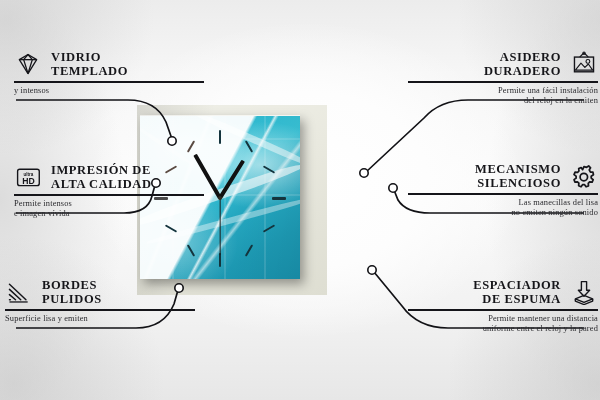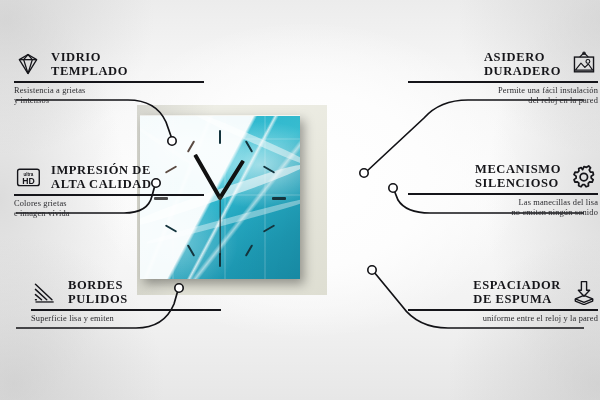--- a/index.html
+++ b/index.html
@@ -85,34 +85,34 @@
   .feat{position:absolute;}
   .feat-head{display:flex;align-items:center;gap:9px;}
   .feat-left .feat-head{justify-content:flex-start;}
   .feat-right .feat-head{justify-content:flex-end;}
   .feat-title{
     font-family:"Liberation Serif", serif;
     font-weight:bold;font-size:12.5px;line-height:14px;
     letter-spacing:.6px;color:#16161a;text-transform:uppercase;
   }
   .feat-left .feat-title{text-align:left;}
-  .feat-right .feat-title{}
+  .feat-right .feat-title{text-align:right;}
   .rule{height:1.6px;background:#15151a;margin-top:3px;}
   .feat-desc{
     font-family:"Liberation Serif", serif;
     font-size:8.4px;line-height:10.6px;color:#2a2a2e;margin-top:3px;
     letter-spacing:.15px;
   }
   .feat-left .feat-desc{text-align:left;}
   .feat-right .feat-desc{text-align:right;}
   .ic{width:28px;height:26px;flex:0 0 28px;display:block;}
 
   .f1{left:14px;top:50px;width:190px;}
   .f2{left:14px;top:163px;width:190px;}
-  .f3{left:31px;top:278px;width:190px;}
+  .f3{left:5px;top:278px;width:190px;}
   .f4{right:14px;top:50px;width:190px;}
   .f5{right:14px;top:162px;width:190px;}
   .f6{right:14px;top:278px;width:190px;}
 </style>
 </head>
 <body>
 
 <div id="stage">
 
   <div class="corner-shade cs-tl"></div>
@@ -196,40 +196,39 @@
           <path d="M11 10 L16 26 M21 10 L16 26"></path>
         </g>
       </svg>
       <div class="feat-title">
         <div>VIDRIO</div>
         <div>TEMPLADO</div>
       </div>
     </div>
     <div class="rule"></div>
     <div class="feat-desc">
-      <div>Resistencia a grietas</div>
       <div>y intensos</div>
     </div>
   </div>
 
   <div class="feat feat-left f2">
     <div class="feat-head">
       <svg class="ic" viewBox="0 0 32 30">
         <rect x="4" y="6" width="25" height="19" rx="2.5" fill="none" stroke="#15151a" stroke-width="1.6"></rect>
         <text x="16.5" y="14" font-family="Liberation Sans, sans-serif" font-size="5.2" font-weight="bold" text-anchor="middle" fill="#15151a">ultra</text>
         <text x="16.5" y="23" font-family="Liberation Sans, sans-serif" font-size="10" font-weight="bold" text-anchor="middle" fill="#15151a">HD</text>
       </svg>
       <div class="feat-title">
         <div>IMPRESIÓN DE</div>
         <div>ALTA CALIDAD</div>
       </div>
     </div>
     <div class="rule"></div>
     <div class="feat-desc">
-      <div>Colores grietas</div>
+      <div>Permite intensos</div>
       <div>e imagen vívida</div>
     </div>
   </div>
 
   <div class="feat feat-left f3">
     <div class="feat-head">
       <svg class="ic" viewBox="0 0 32 30">
         <g stroke="#15151a" stroke-width="1.7" stroke-linecap="round">
           <path d="M5 6 L24 24"></path>
           <path d="M5 12 L18 24"></path>
@@ -259,21 +258,21 @@
         <path d="M16 2 L11 7 M16 2 L21 7" fill="none" stroke="#15151a" stroke-width="1.4"></path>
         <circle cx="16" cy="2.5" r="1.4" fill="none" stroke="#15151a" stroke-width="1.2"></circle>
         <rect x="5" y="7" width="22" height="17" fill="none" stroke="#15151a" stroke-width="1.6"></rect>
         <path d="M6 22 L12.5 14 L17 19 L21 15 L26 22 Z" fill="none" stroke="#15151a" stroke-width="1.3" stroke-linejoin="round"></path>
         <circle cx="20.5" cy="12" r="2.2" fill="none" stroke="#15151a" stroke-width="1.3"></circle>
       </svg>
     </div>
     <div class="rule"></div>
     <div class="feat-desc">
       <div>Permite una fácil instalación</div>
-      <div>del reloj en la pared</div>
+      <div>del reloj en la emiten</div>
     </div>
   </div>
 
   <div class="feat feat-right f5">
     <div class="feat-head">
       <div class="feat-title">
         <div>MECANISMO</div>
         <div>SILENCIOSO</div>
       </div>
       <svg class="ic" viewBox="0 0 32 30">
@@ -304,17 +303,18 @@
       <svg class="ic" viewBox="0 0 32 30">
         <g fill="none" stroke="#15151a" stroke-width="1.6" stroke-linejoin="round">
           <path d="M13 3 L13 13 L9.5 13 L16 20 L22.5 13 L19 13 L19 3 Z"></path>
           <path d="M16 19 L26 23 L16 27 L6 23 Z"></path>
           <path d="M6 23 L6 25.5 L16 29.5 L26 25.5 L26 23"></path>
         </g>
       </svg>
     </div>
     <div class="rule"></div>
     <div class="feat-desc">
+      <div>Permite mantener una distancia</div>
       <div>uniforme entre el reloj y la pared</div>
     </div>
   </div>
 
 </div>
 
 </body></html>

